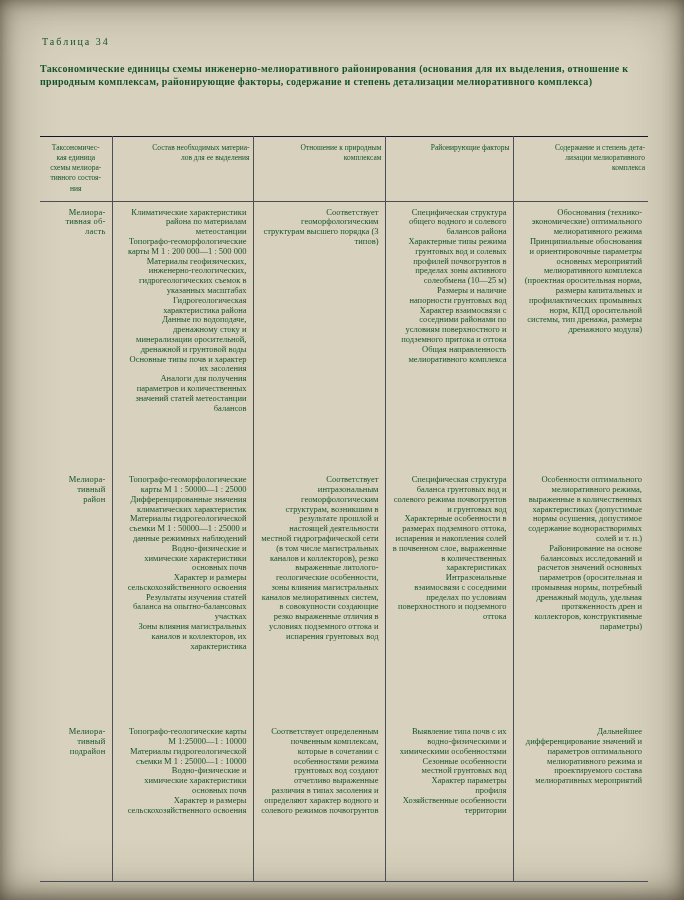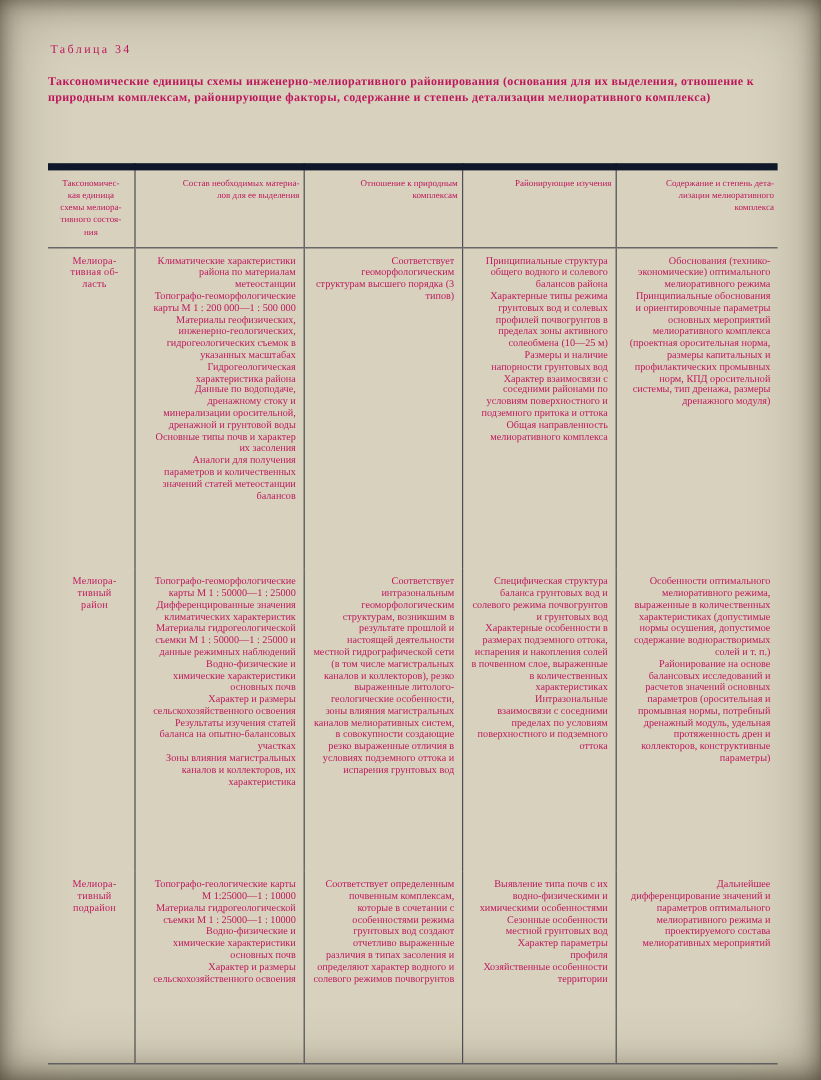--- a/index.html
+++ b/index.html
@@ -4,21 +4,21 @@
 <style>
   * { margin:0; padding:0; box-sizing:border-box; }
   html,body { width:684px; }
   body {
     background:#6e685c;
     font-family:"Liberation Serif","DejaVu Serif",serif;
   }
   .page {
     width:684px; height:900px;
     background:#d7d1bd;
-    color:#be185d;
+    color:#14532d;
     padding:36px 0 0 40px;
     position:relative;
     overflow:hidden;
     box-shadow:
       inset 0 0 55px rgba(84,74,52,.45),
       inset 0 10px 22px -12px rgba(40,35,25,.55),
       inset 0 -14px 26px -12px rgba(40,35,25,.6),
       inset 10px 0 20px -12px rgba(40,35,25,.5),
       inset -10px 0 20px -12px rgba(40,35,25,.5);
   }
@@ -33,21 +33,21 @@
     line-height:1.3;
     letter-spacing:.3px;
     width:600px;
     margin-bottom:23px;
     text-align:left;
   }
   table.taxonomy {
     width:608px;
     border-collapse:collapse;
     table-layout:fixed;
-    border-top:6px solid #0f172a;
+    border-top:1px solid #0f172a;
     border-bottom:1px solid #4d4d55;
     margin-top:48px;
   }
   th, td { vertical-align:top; }
   th + th, td + td { border-left:1px solid #4d4d55;text-align:right; }
   th {
     font-weight:normal;
     font-size:7.5px;
     line-height:1.35;
     text-align:center;
@@ -58,21 +58,21 @@
   td {
     font-size:8.5px;
     line-height:9.8px;
     text-align:justify;
     padding:6px 6px 8px 7px;
     overflow-wrap:break-word;
     hyphens:auto;
   }
   td.unit {
     white-space:pre-line;
-    text-align:center;
+    text-align:right;
     padding-left:12px;
     letter-spacing:.2px;
   }
   p.cell-par { margin:0; text-indent:9px;font-family:Liberation Serif, serif; }
   tbody tr:nth-child(1) { height:268px; }
   tbody tr:nth-child(2) { height:252px; }
   tbody tr:nth-child(3) { height:160px; }
 </style>
 </head>
 <body>
@@ -93,21 +93,21 @@
       <tr>
         <th>Таксономичес-
 кая единица
 схемы мелиора-
 тивного состоя-
 ния</th>
         <th>Состав необходимых материа-
 лов для ее выделения</th>
         <th>Отношение к природным
 комплексам</th>
-        <th>Районирующие изучения</th>
+        <th>Районирующие факторы</th>
         <th>Содержание и степень дета-
 лизации мелиоративного
 комплекса</th>
       </tr>
     </thead>
     <tbody>
       <tr>
         <td class="unit">Мелиора-
 тивная об-
 ласть</td>
@@ -117,21 +117,21 @@
             <p class="cell-par">Материалы геофизических, инженерно-геологических, гидрогеологических съемок в указанных масштабах</p>
             <p class="cell-par">Гидрогеологическая характеристика района</p>
             <p class="cell-par">Данные по водоподаче, дренажному стоку и минерализации оросительной, дренажной и грунтовой воды</p>
             <p class="cell-par">Основные типы почв и характер их засоления</p>
             <p class="cell-par">Аналоги для получения параметров и количественных значений статей метеостанции балансов</p>
           </td>
         <td>
             <p class="cell-par">Соответствует геоморфологическим структурам высшего порядка (3 типов)</p>
           </td>
         <td>
-            <p class="cell-par">Принципиальные структура общего водного и солевого балансов района</p>
+            <p class="cell-par">Специфическая структура общего водного и солевого балансов района</p>
             <p class="cell-par">Характерные типы режима грунтовых вод и солевых профилей почвогрунтов в пределах зоны активного солеобмена (10—25 м)</p>
             <p class="cell-par">Размеры и наличие напорности грунтовых вод</p>
             <p class="cell-par">Характер взаимосвязи с соседними районами по условиям поверхностного и подземного притока и оттока</p>
             <p class="cell-par">Общая направленность мелиоративного комплекса</p>
           </td>
         <td>
             <p class="cell-par">Обоснования (технико-экономические) оптимального мелиоративного режима</p>
             <p class="cell-par">Принципиальные обоснования и ориентировочные параметры основных мероприятий мелиоративного комплекса (проектная оросительная норма, размеры капитальных и профилактических промывных норм, КПД оросительной системы, тип дренажа, размеры дренажного модуля)</p>
           </td>
       </tr>

